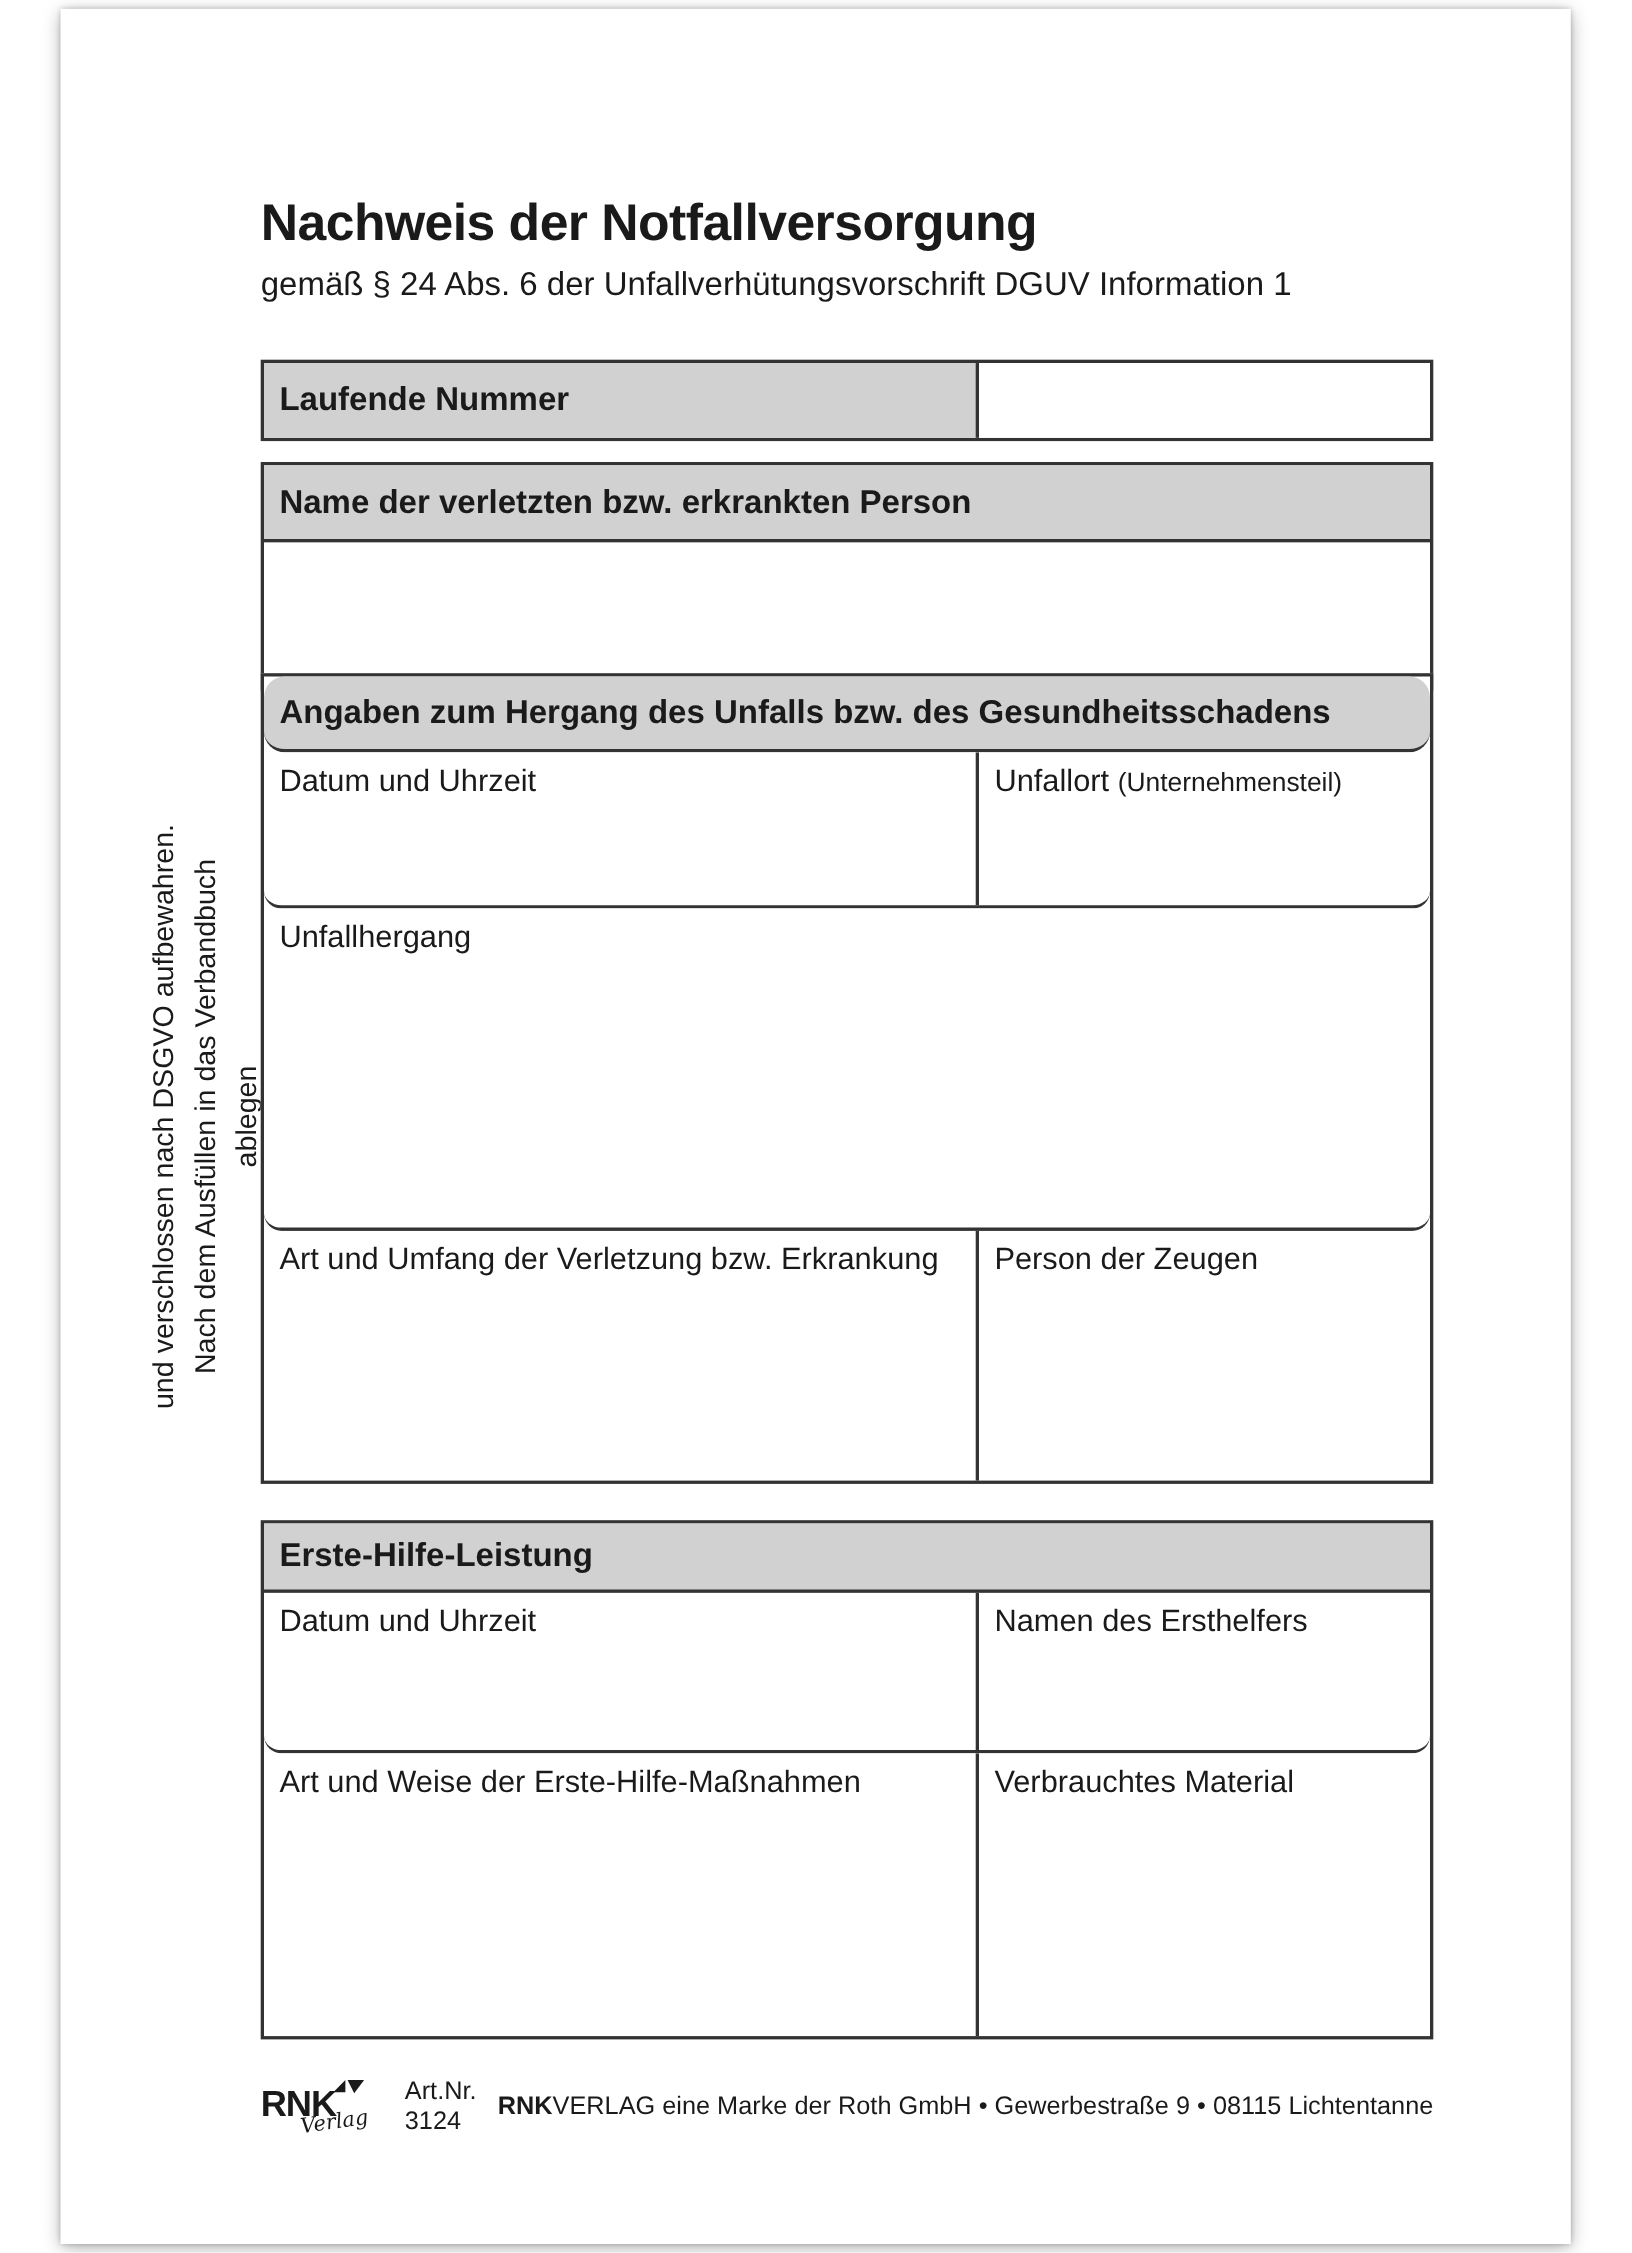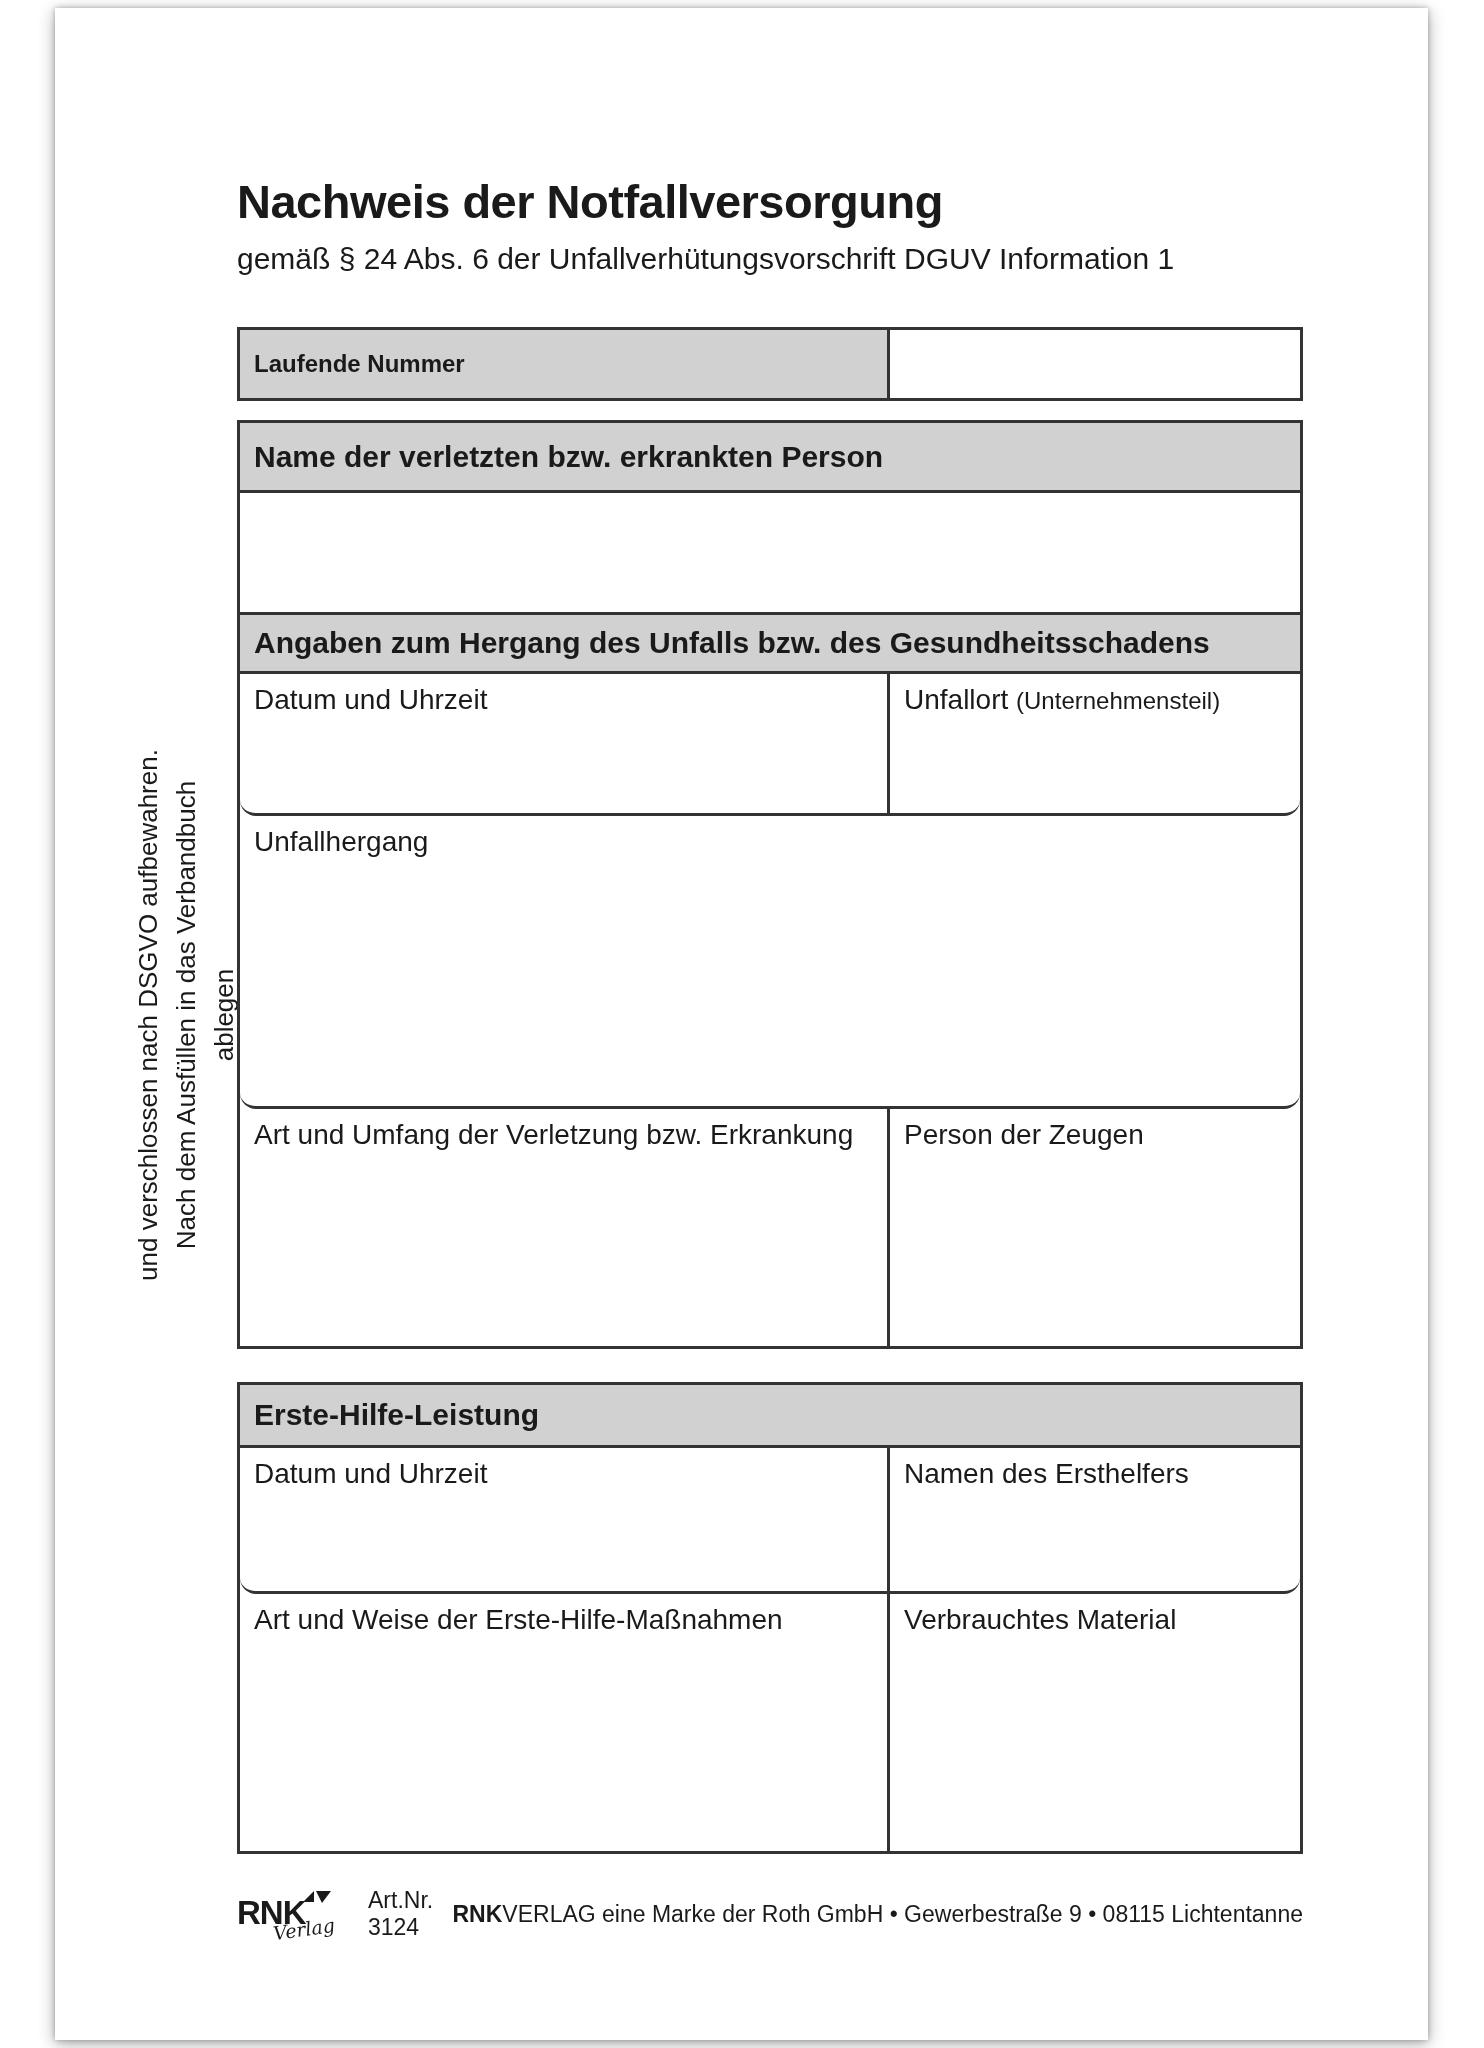--- a/index.html
+++ b/index.html
@@ -20,31 +20,31 @@
   .row{display:flex;box-sizing:border-box;border-bottom:3px solid #333;border-radius:16px;}
   .row:last-child{border-bottom:none;flex:1;}
   .cell{box-sizing:border-box;padding:10px 14px;font-size:28px;}
   .cell-l{width:650px;border-right:3px solid #333;}
   .cell-r{flex:1;}
   .hint{font-size:24px;}
 
   
   .serial{top:319px;height:74px;flex-direction:row;}
   .serial .slabel{width:650px;border-right:3px solid #333;display:flex;align-items:center;
-                  padding-left:14px;font-size:24px;font-weight:bold;box-sizing:border-box;}
+                  padding-left:14px;font-size:30px;font-weight:bold;box-sizing:border-box;}
   .serial .sinput{flex:1;background:#fff;}
 
   
   .person{top:412px;height:208px;gap:31px;}
   .person .hdr{height:70px;}
   .person .pbody{flex:1;background:#fff;}
 
   
   .incident{top:604px;height:737px;}
-  .incident .hdr{height:59px;}
+  .incident .hdr{height:69px;border-radius:19px;}
   .inc-rowA{height:142px;}
   .inc-rowB{height:293px;}
 
   
   .firstaid{top:1374px;height:472px;}
   .firstaid .hdr{height:63px;}
   .fa-rowA{height:146px;}
 
   
   .side-note{position:absolute;left:-158px;top:969px;width:540px;height:76px;

